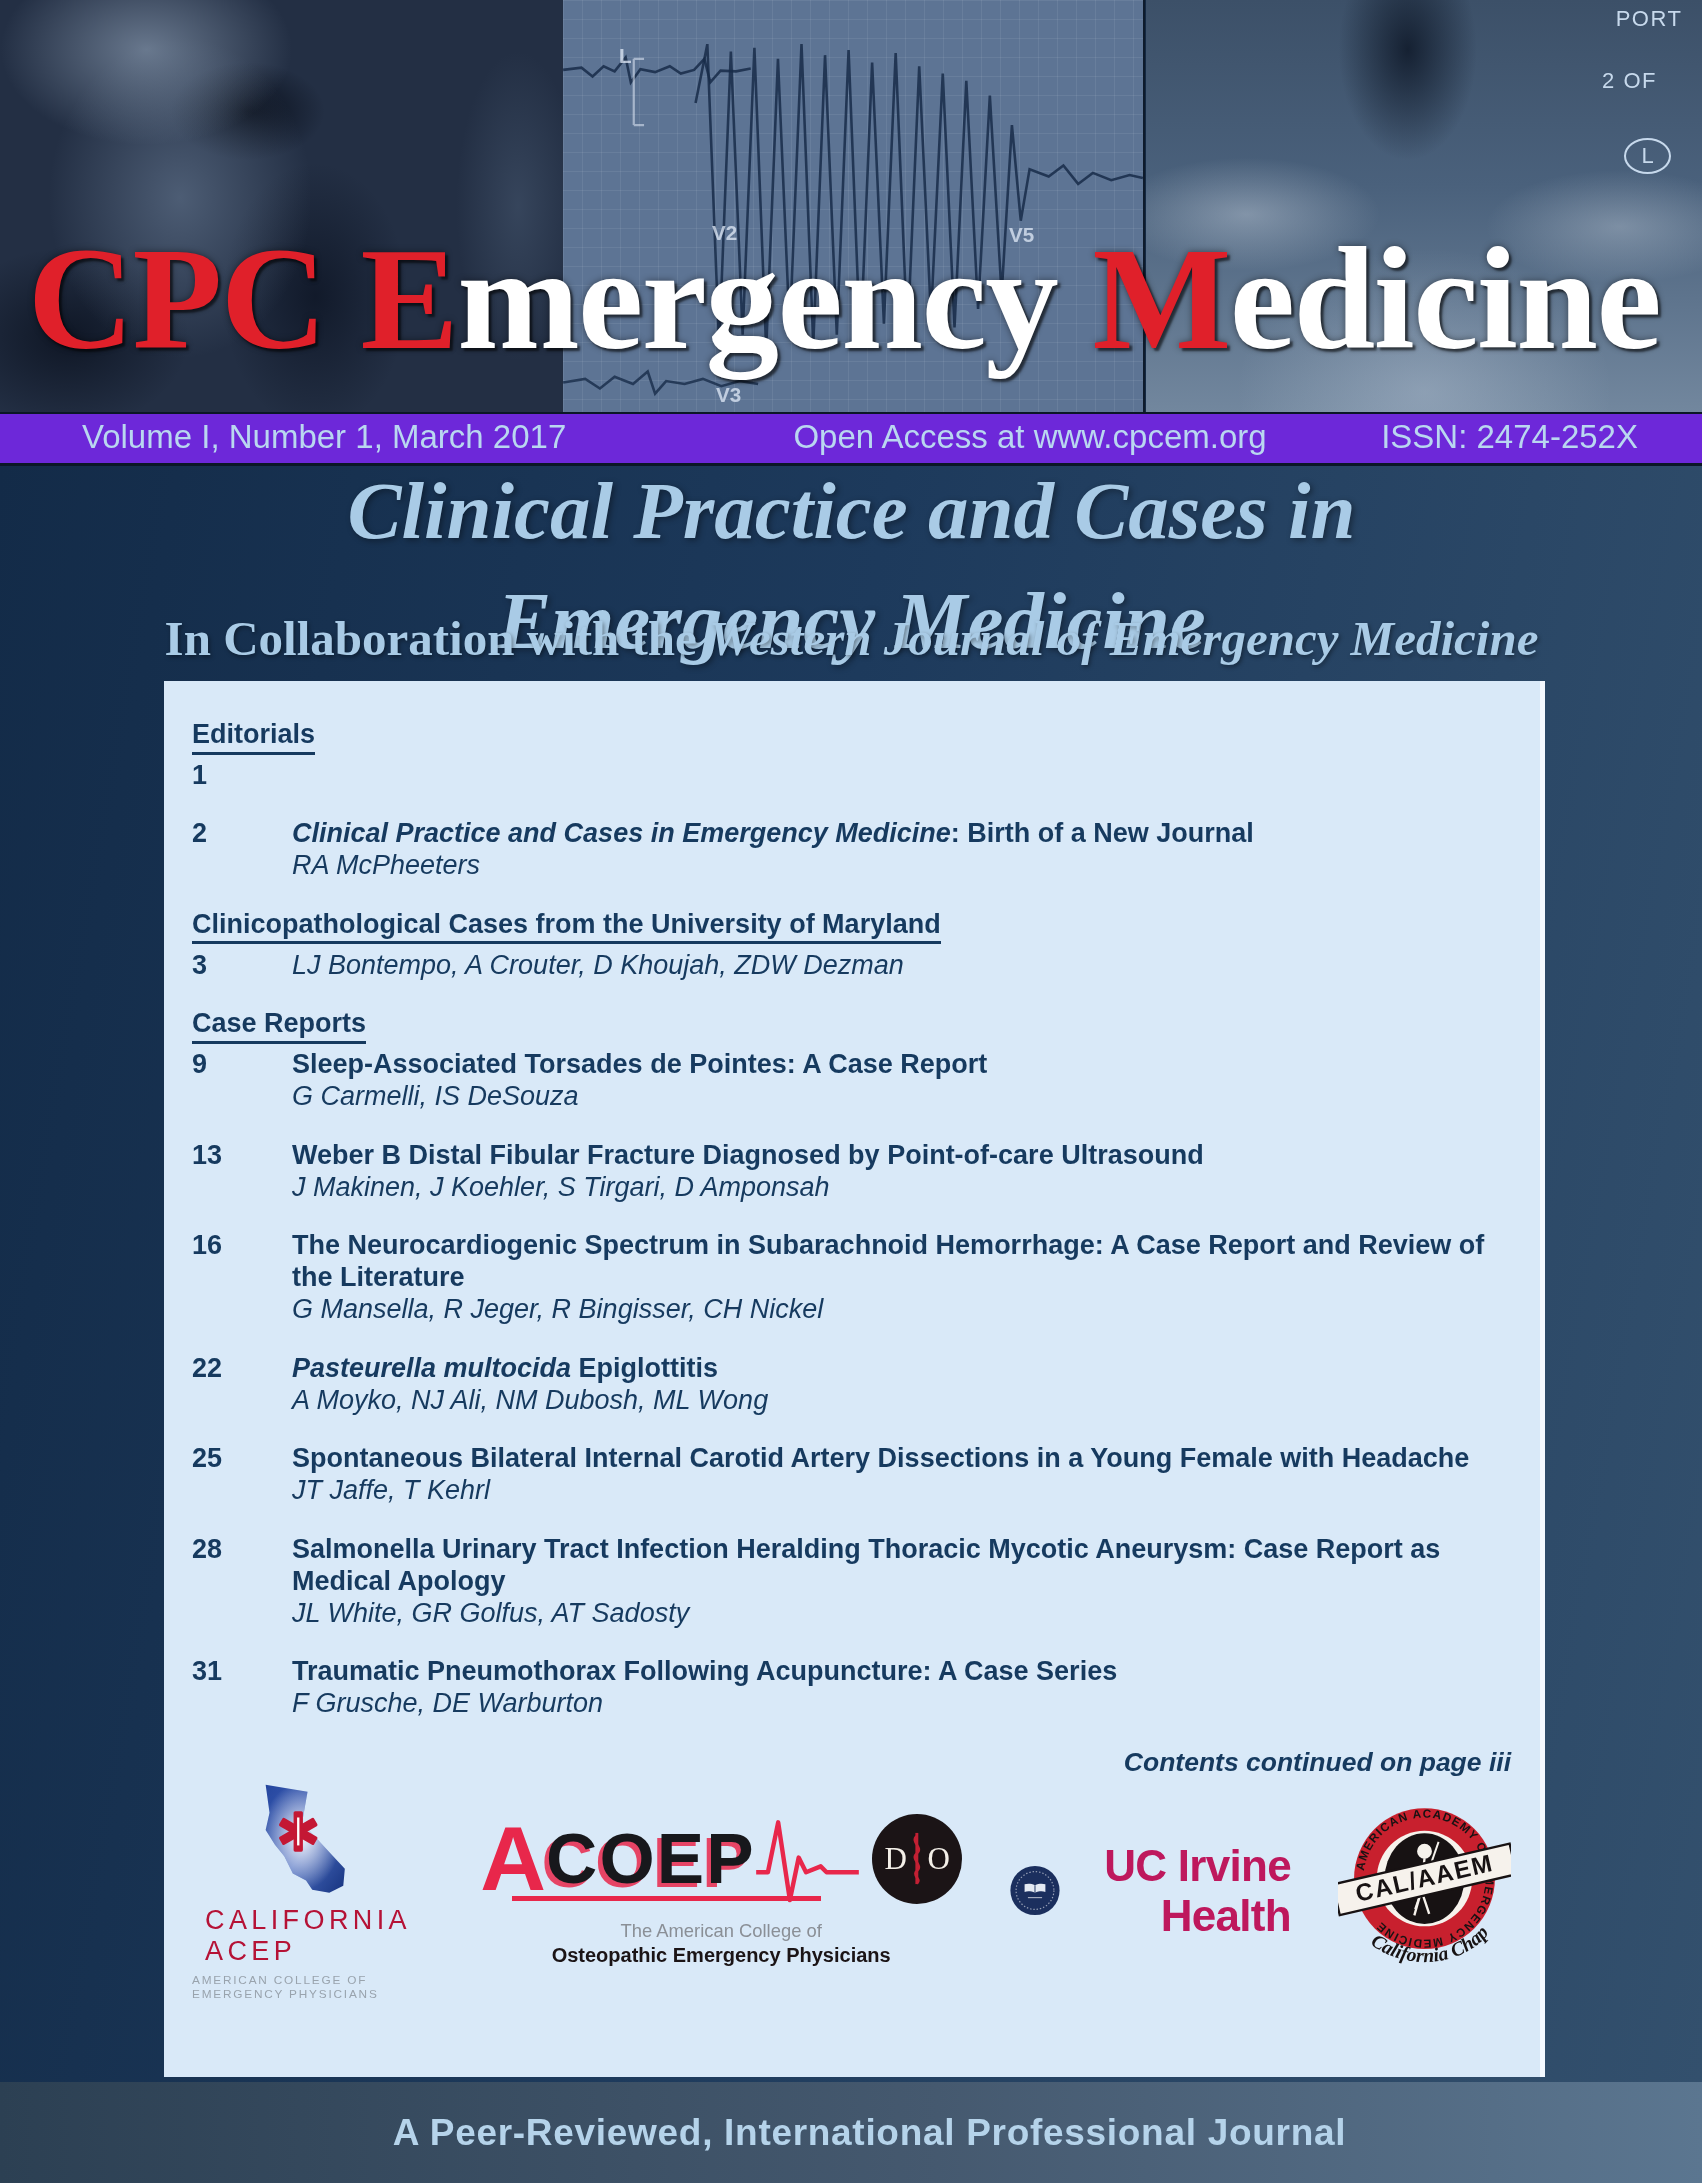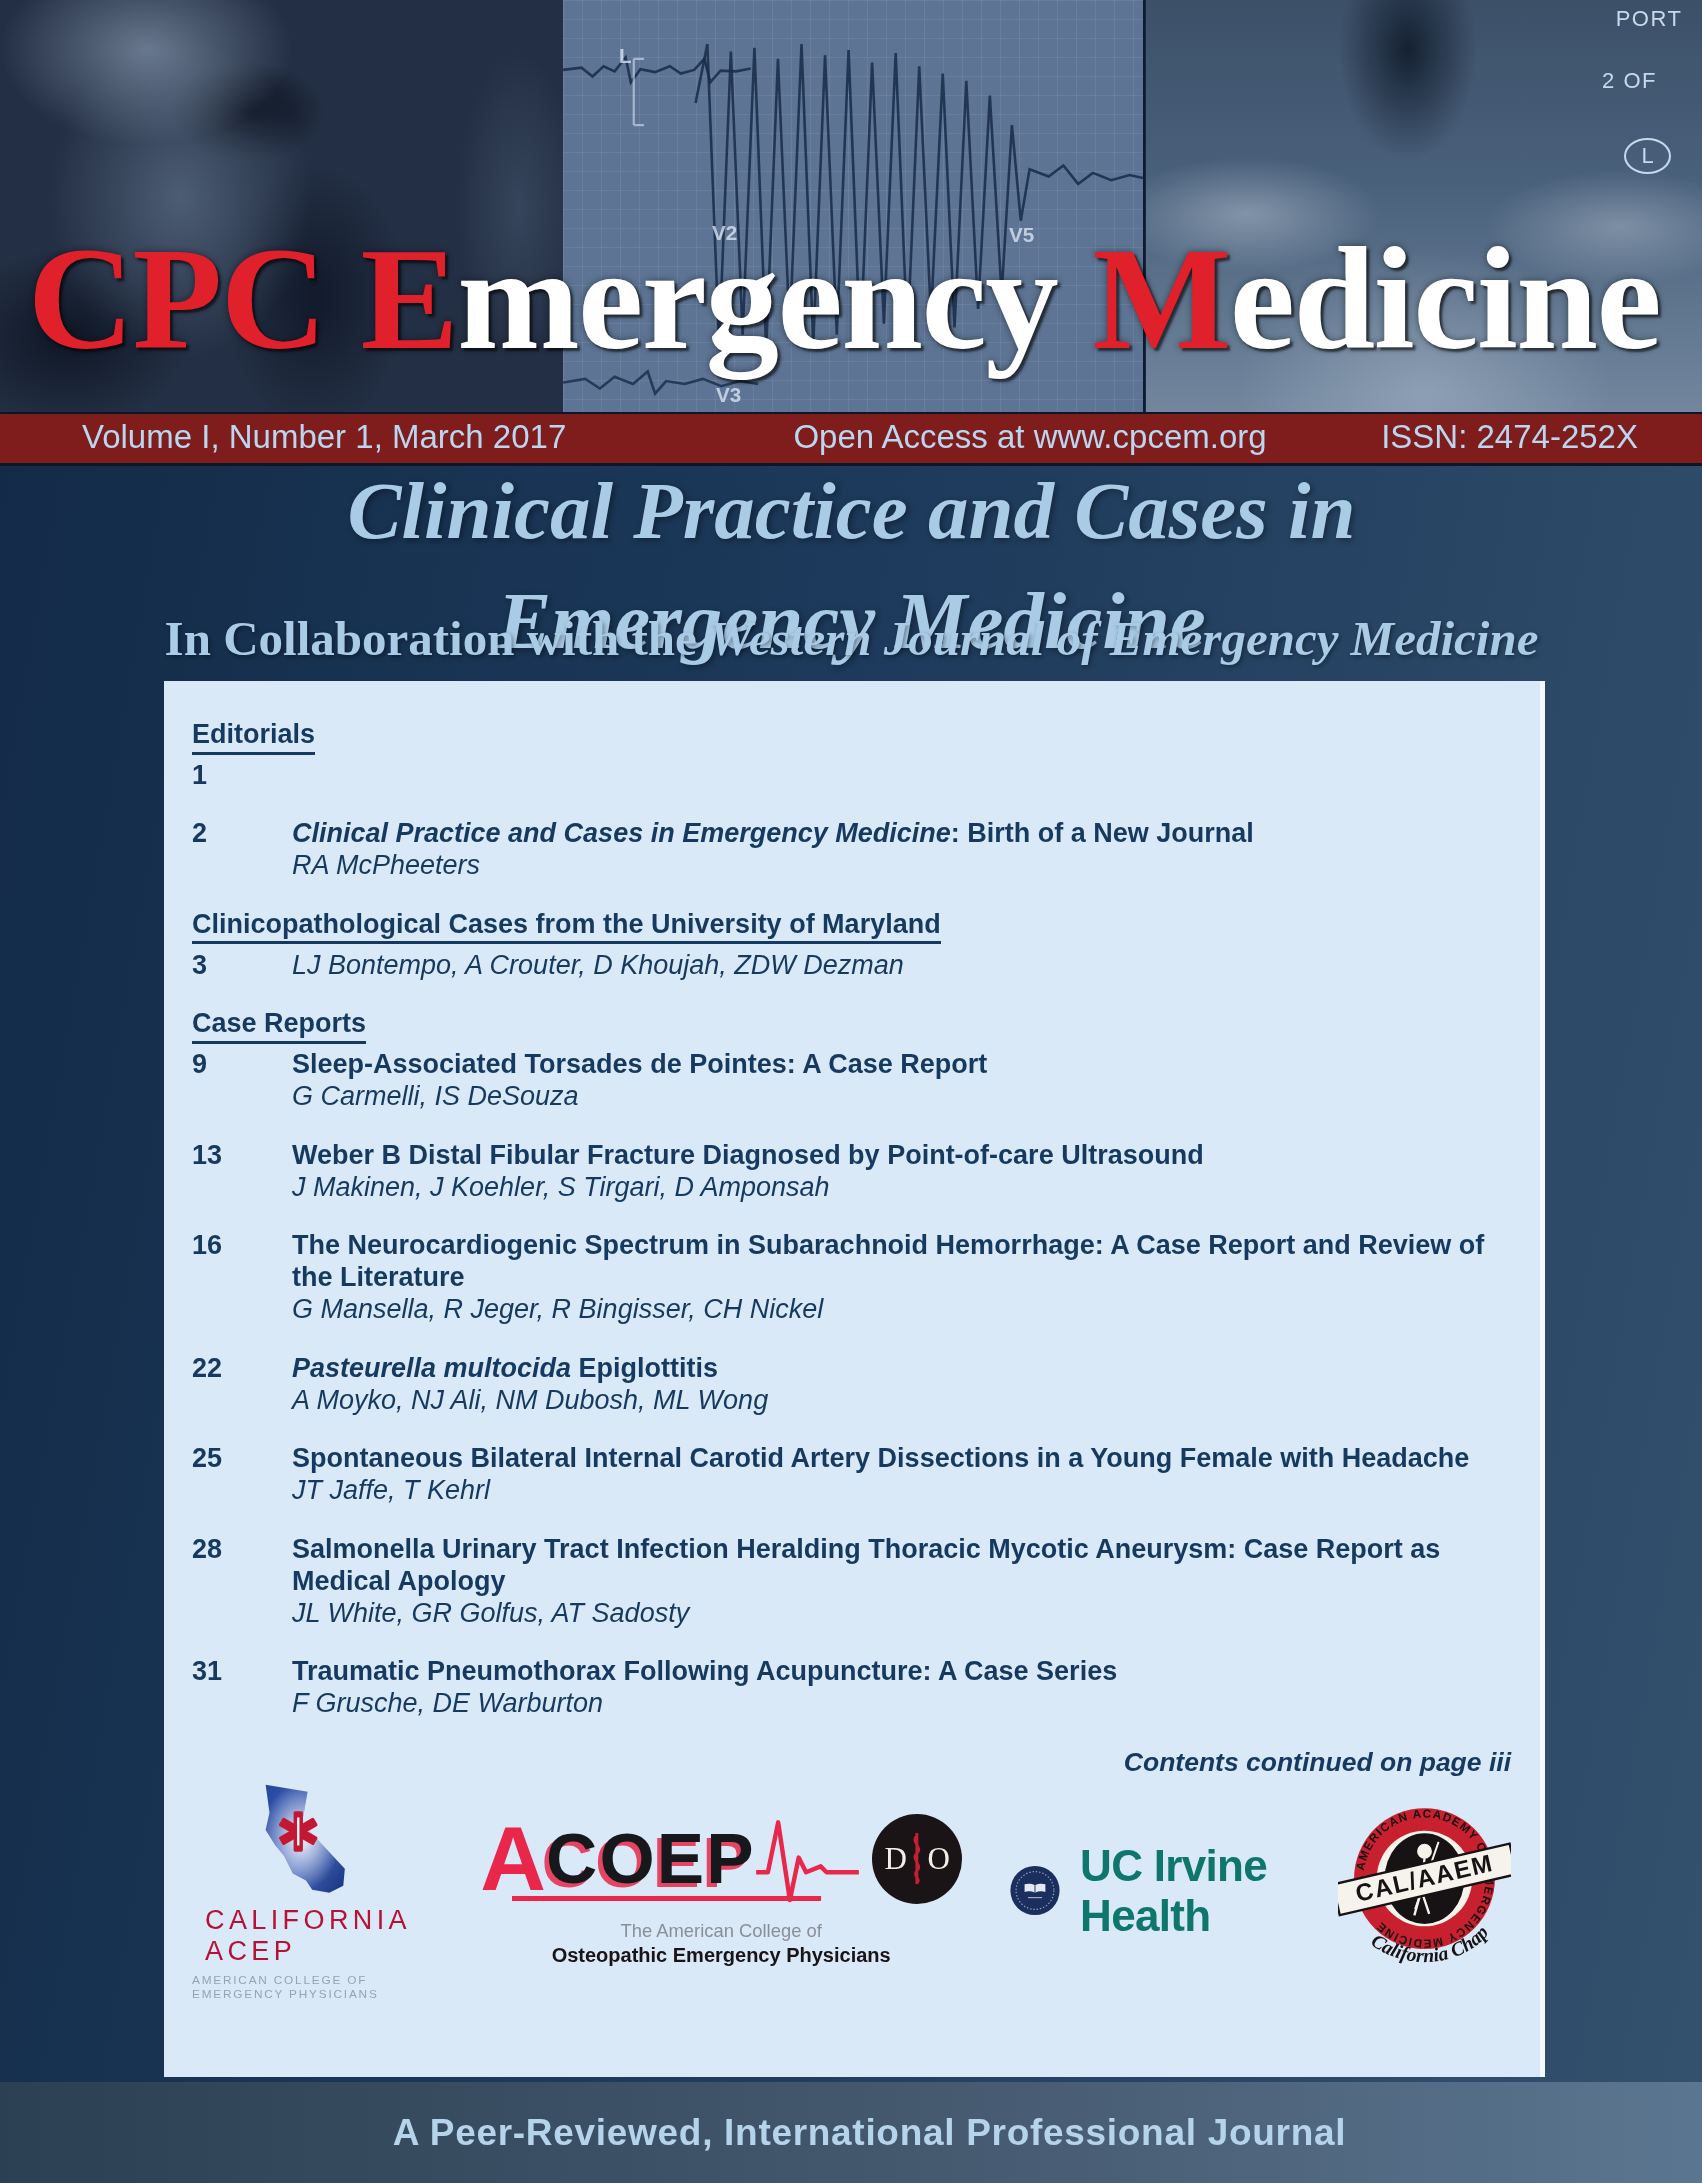--- a/index.html
+++ b/index.html
@@ -38,21 +38,21 @@
       width:43px;height:32px;display:flex;align-items:center;justify-content:center;
       color:#c7d9ec;font-size:22px;}
   .masthead{position:absolute;left:0;right:15px;bottom:43px;text-align:center;
       font-family:"Liberation Serif",serif;font-weight:bold;font-size:147px;line-height:.95;
       white-space:nowrap;letter-spacing:-1.5px;
       text-shadow:2.9px 2.9px 2.2px rgba(0,0,0,.55), 0 0 7.4px rgba(0,0,0,.45);}
   .seg-red{color:#e0202a;}
   .seg-white{color:#ffffff;}
 
   
-  .info-bar{position:relative;height:54px;box-sizing:border-box;background:#7f1d1d;
+  .info-bar{position:relative;height:54px;box-sizing:border-box;background:#6d28d9;
       border-top:2.2px solid #0b1726;border-bottom:3.7px solid #0b1726;
       color:#b9d7f0;font-size:33px;}
   .info-bar span{position:absolute;top:0;line-height:46px;}
   .ib-left{left:82px;}
   .ib-center{left:1030px;transform:translateX(-50%);}
   .ib-right{right:65px;}
 
   
   .main{position:relative;height:1616px;
       background:linear-gradient(100deg,#132b48 0%,#1d3a5c 45%,#33506d 100%);}
@@ -90,21 +90,21 @@
   .acoep-a{color:#e8274b;font-size:91px;font-weight:bold;line-height:.85;}
   .acoep-letters{color:#17181c;font-size:71px;font-weight:bold;letter-spacing:2.2px;line-height:.9;
       text-shadow:-4.4px 3.7px 0 rgba(232,39,75,.85);}
   .red-base{height:4.4px;background:#e8274b;width:309px;margin:-7.4px 0 4.4px -110px;}
   .do-seal{width:90px;height:90px;border-radius:50%;background:#1b1416;margin-left:13.2px;
       display:flex;align-items:center;justify-content:center;gap:1.5px;}
   .do-letter{color:#f3efe8;font-family:"Liberation Serif",serif;font-size:31px;}
   .acoep-sub1{color:#8a8f96;font-size:18.4px;margin-top:15px;}
   .acoep-sub2{color:#1b1416;font-size:20px;font-weight:bold;margin-top:2.2px;}
   .uci{flex-direction:row;gap:19px;align-items:center;}
-  .uci-name{color:#0f766e;font-size:44px;font-weight:bold;letter-spacing:-0.7px;}
+  .uci-name{color:#be185d;font-size:44px;font-weight:bold;letter-spacing:-0.7px;text-align:right;}
   .calaaem-wrap{margin-top:-4.4px;}
 
   
   .footer{height:102px;display:flex;align-items:center;justify-content:center;
       background:linear-gradient(90deg,#2c4053 0%,#45596f 55%,#5b7690 100%);}
   .footer-text{color:#b5d3ea;font-size:37px;font-weight:bold;letter-spacing:0.7px;margin-left:36px;}
 </style>
 </head>
 <body>
 

